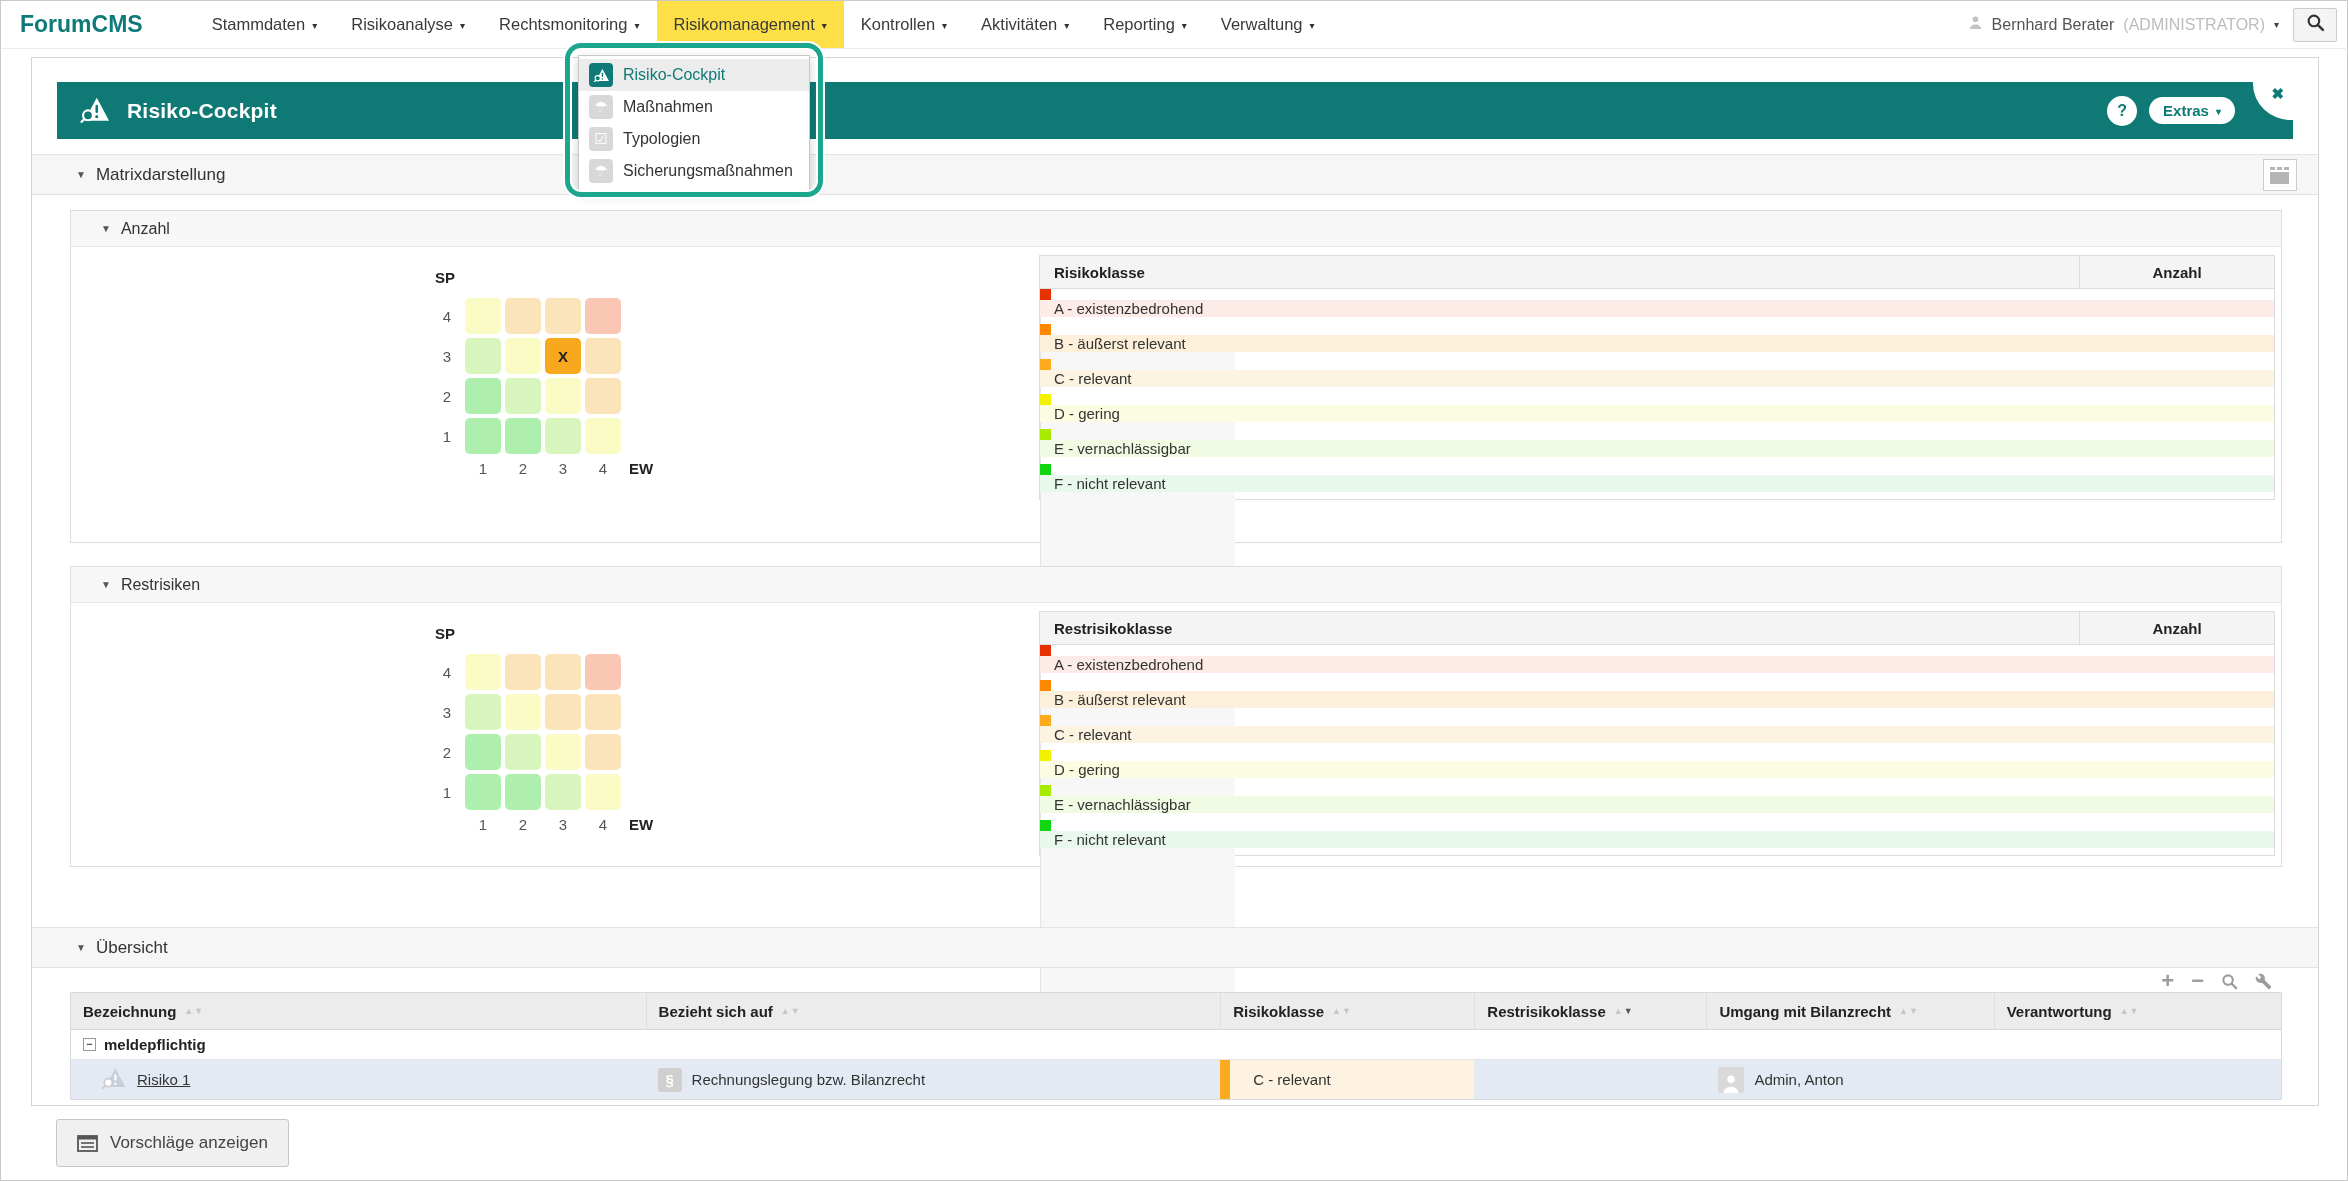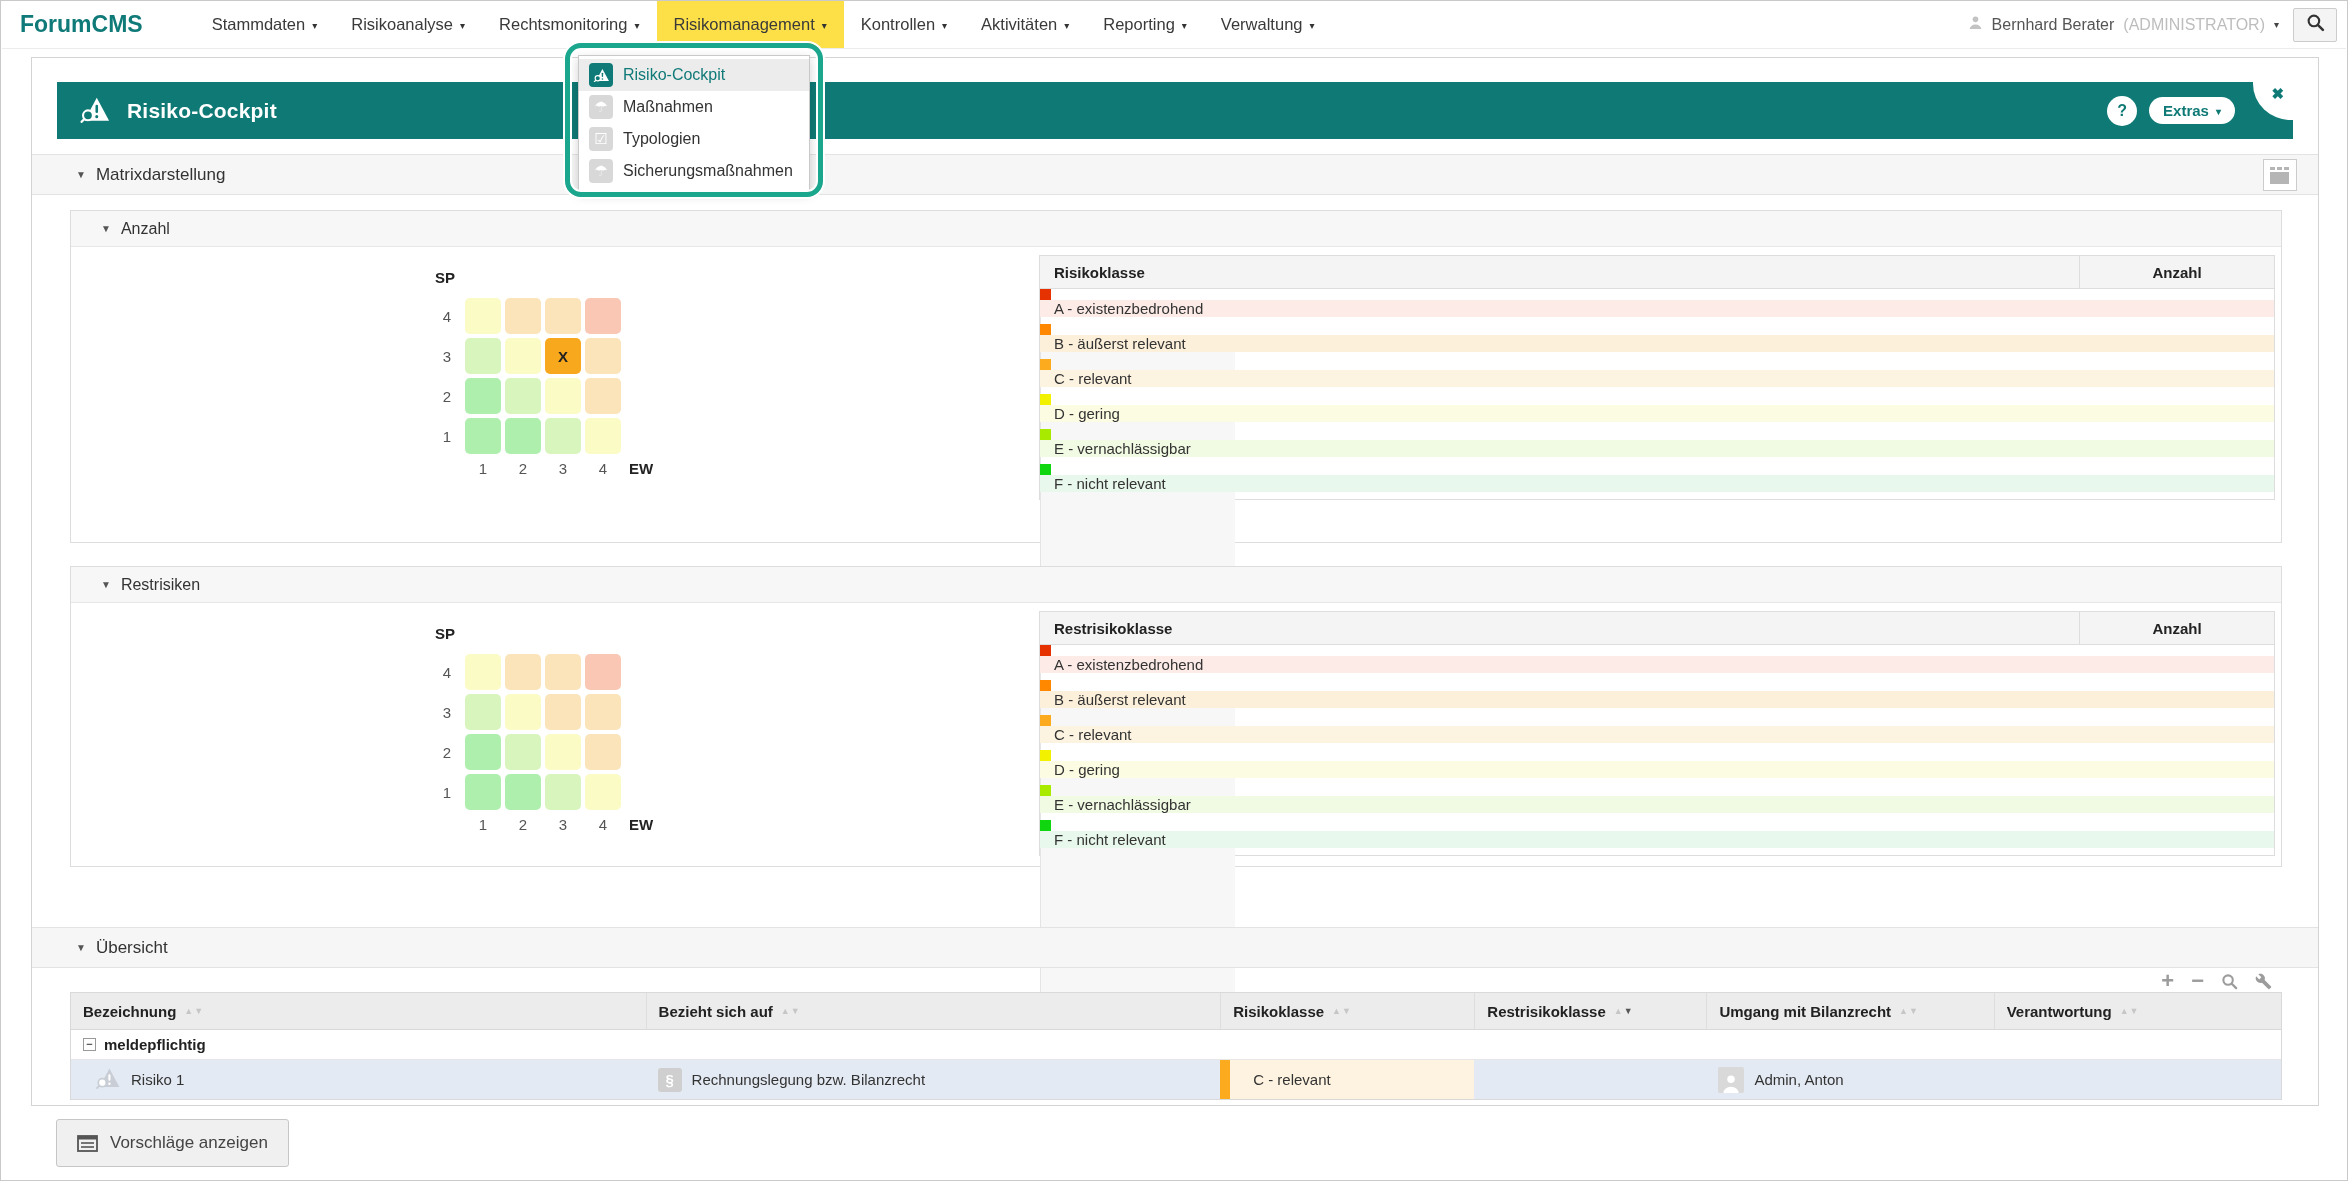--- a/index.html
+++ b/index.html
@@ -98,21 +98,21 @@
     border-left:1px solid #dedede; cursor:pointer; }
   .ov-h:first-child { border-left:none; }
   .ar { font-size:9px; color:#c6c6c6; letter-spacing:1px; }
   .ar b { color:#555; font-weight:normal; }
   .ov-group { height:30px; display:flex; align-items:center; padding-left:12px; font-weight:bold;
     color:#222; background:#fff; border-bottom:1px solid #e6e6e6; gap:8px; cursor:pointer; }
   .box-icon { width:13px; height:13px; border:1px solid #999; display:flex; align-items:center;
     justify-content:center; font-size:11px; color:#555; line-height:1; }
   .ov-row { display:grid; grid-template-columns:26% 26% 11.5% 10.5% 13% 13%; background:#e4eaf3; height:39px; cursor:pointer; }
   .ov-c { display:flex; align-items:center; padding-left:12px; gap:10px; color:#333; overflow:hidden; }
-  .ov-c.name { padding-left:24px; }
+  .ov-c.name { padding-left:30px;text-decoration:underline; }
   .ov-c.riskclass { padding:0; }
   .rc-bar { width:10px; height:100%; flex:0 0 10px; }
   .rc-text { padding-left:13px; }
   .para-icon { width:24px; height:24px; background:#cfcfcf; border-radius:3px; color:#fff;
     font-weight:bold; font-size:15px; display:flex; align-items:center; justify-content:center; flex:0 0 24px; }
   .avatar { width:26px; height:26px; background:#d9d9d9; border-radius:2px; overflow:hidden;
     display:flex; align-items:flex-end; justify-content:center; flex:0 0 26px; }
   
   .suggest-btn { position:absolute; left:55px; top:1118px; height:48px; background:#f0f0f0;
     border:1px solid #c6c6c6; border-radius:3px; display:flex; align-items:center; gap:12px;

